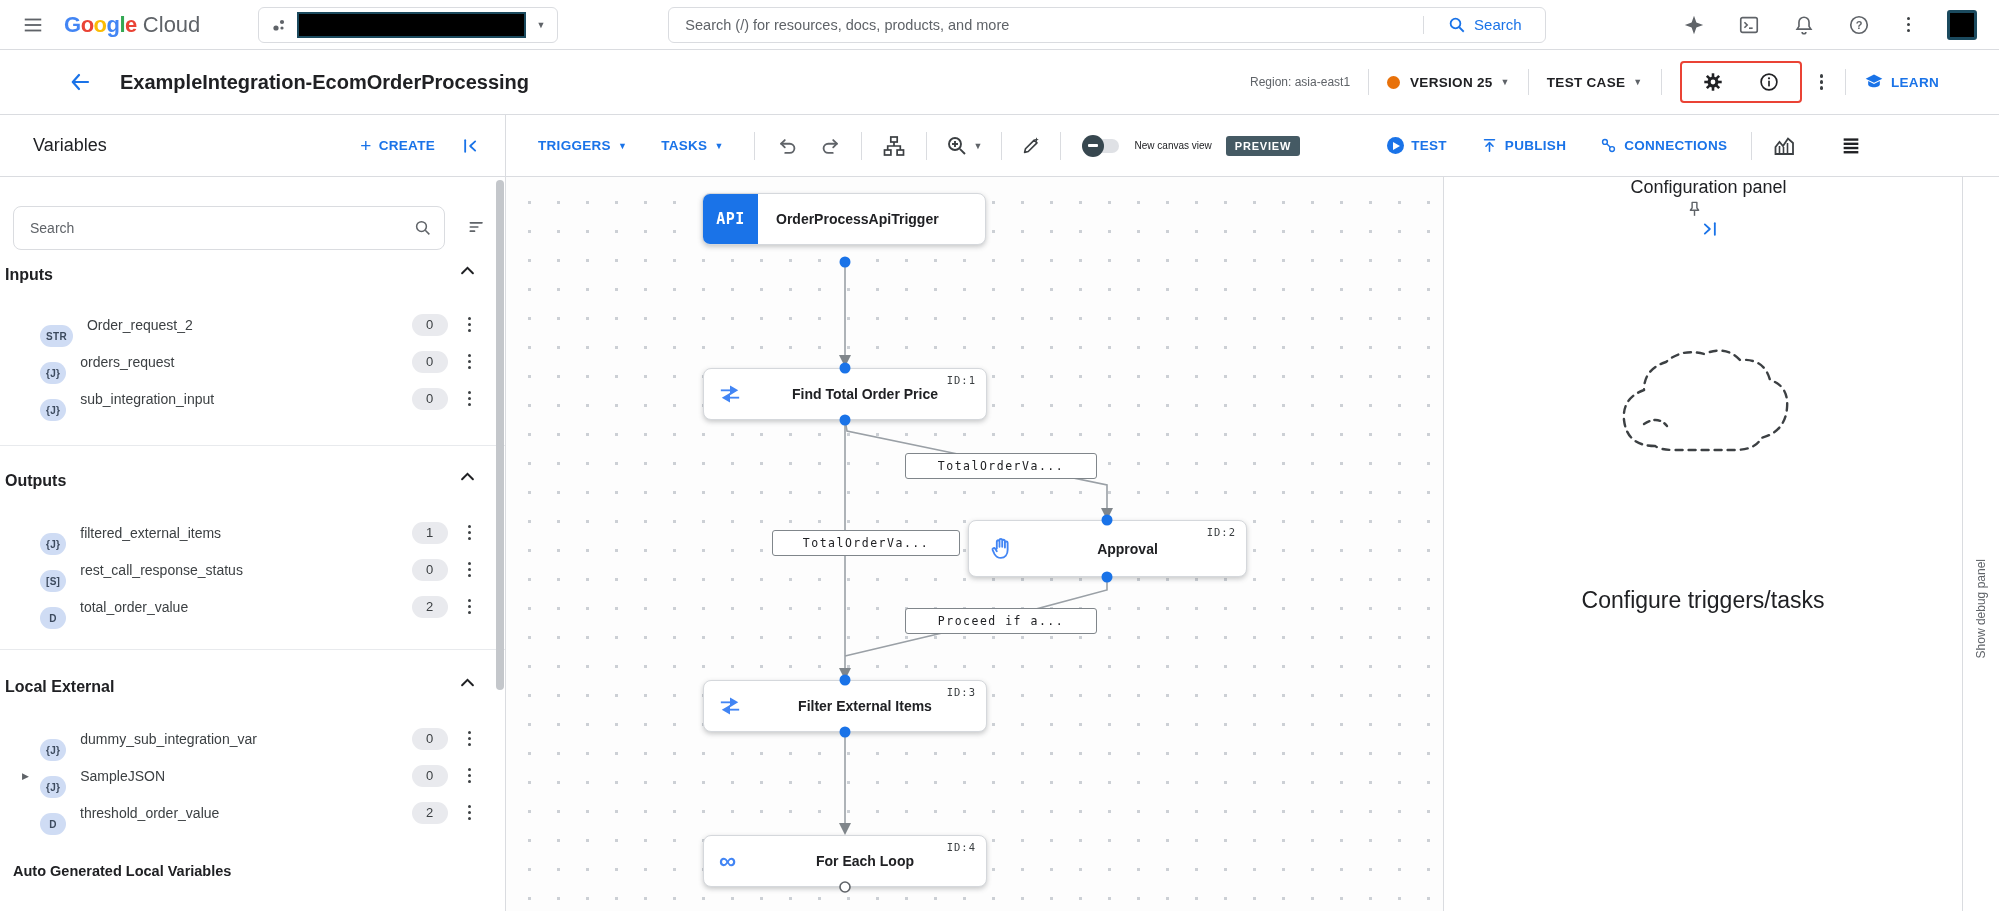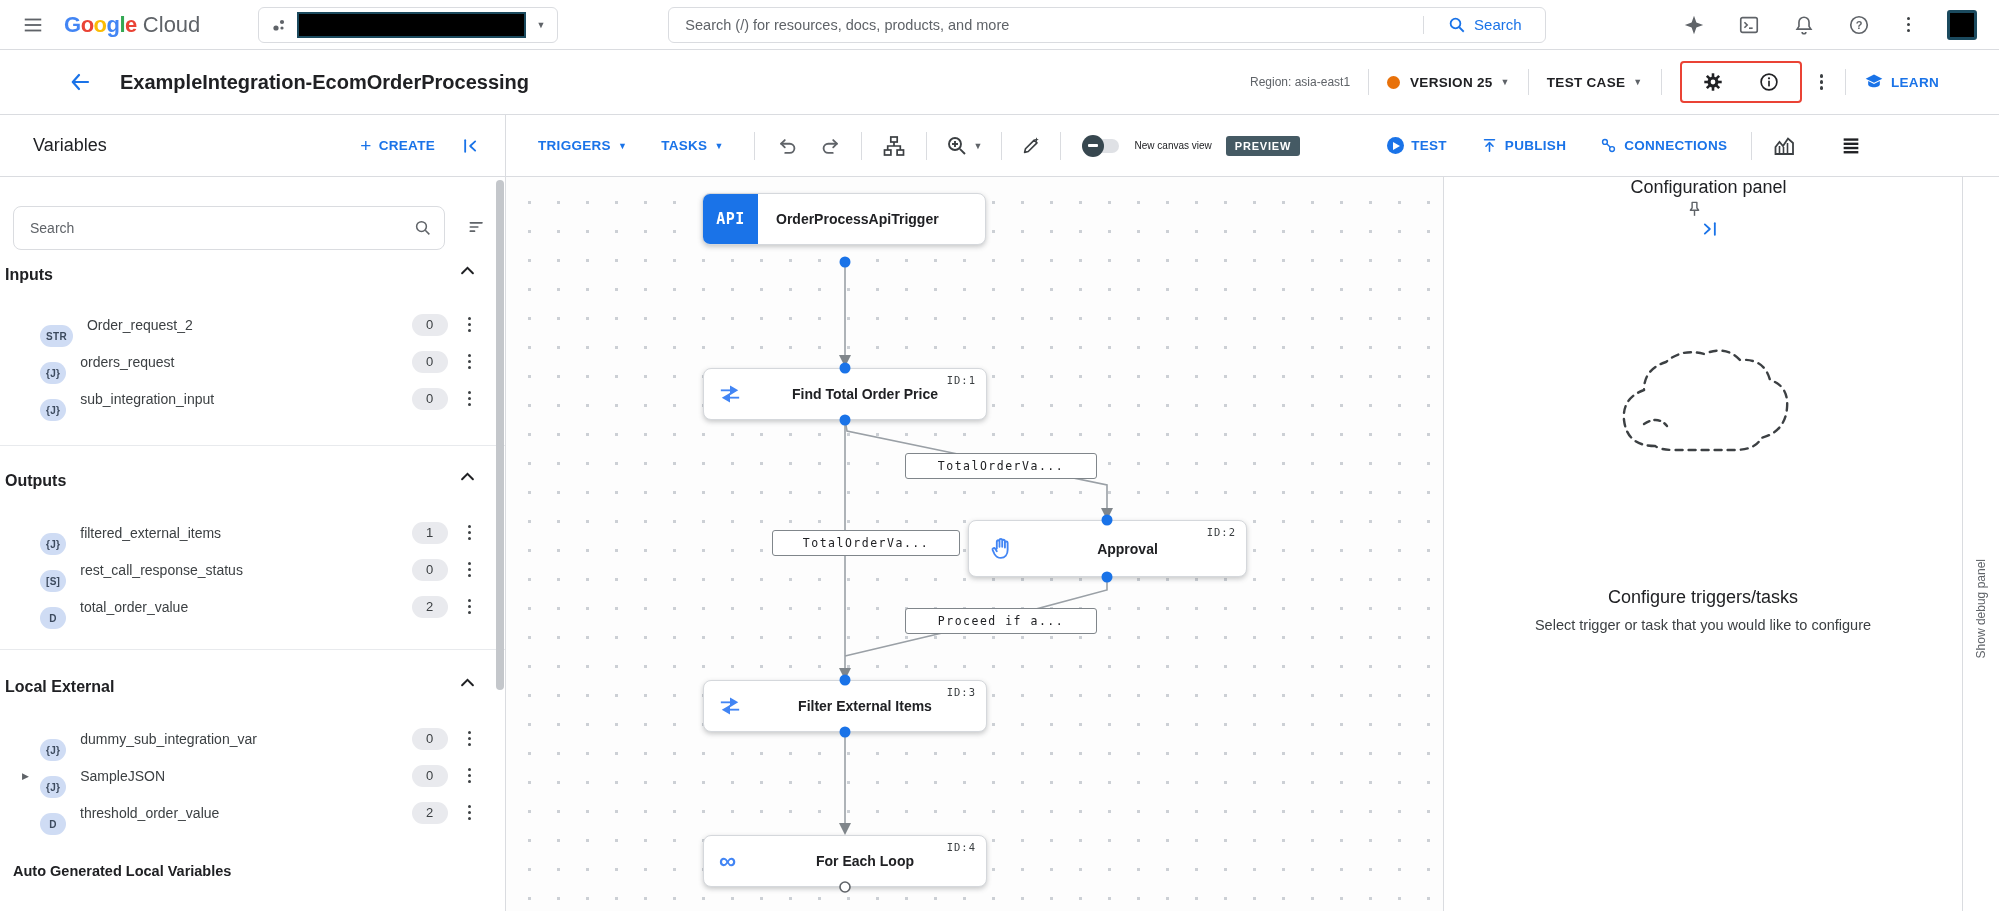--- a/index.html
+++ b/index.html
@@ -120,21 +120,21 @@
     display:flex; align-items:center; justify-content:center; font-family:"DejaVu Sans Mono",monospace;
     font-size:11.5px; letter-spacing:1.5px; color:#202124; z-index:3; cursor:pointer; white-space:nowrap; }
 
   
   .rpanel { position:absolute; left:1443px; top:177px; width:519px; height:734px; background:#fff;
     border-left:1px solid #dadce0; }
   .rp-hdr { display:flex; align-items:center; height:62px; padding:0 22px 0 33px;flex-direction:column; }
   .rp-hdr .t { font-size:18px; flex:1; }
   .rp-hdr .ic { cursor:pointer; }
   .rp-cloud { display:block; margin:104px auto 0; }
-  .rp-heading { text-align:center; font-size:18px; color:#202124; margin-top:126px; }
+  .rp-heading { text-align:center; font-size:23px; color:#202124; margin-top:126px; }
   .rp-sub { text-align:center; font-size:14.5px; color:#3c4043; margin-top:9px; }
 
   
   .dbgstrip { position:absolute; left:1962px; top:177px; width:37px; height:734px; background:#fff;
     border-left:1px solid #dadce0; cursor:pointer; }
   .dbgstrip span { position:absolute; top:382px; left:50%; transform:translateX(-50%) rotate(180deg);
     writing-mode:vertical-rl; font-size:12px; color:#5f6368; white-space:nowrap; }
 </style>
 </head>
 <body style="--accent: #1a73e8; --iconblue: #4285f4; --orange: #e8710a; --red: #ea4335; --preview: #455a64; --badge: #cfdcf4; --count: #e9eaee; --edge: #9aa0a6;">
@@ -649,18 +649,17 @@
           <line x1="19" y1="5" x2="19" y2="19"></line>
           <path d="M7 6.5 L13 12 L7 17.5"></path>
         </svg>
     </span>
   </div>
   <svg class="rp-cloud" width="180" height="118" viewBox="0 0 180 118" fill="none" stroke="#3c4043" stroke-width="2.4" stroke-dasharray="7 6" stroke-linecap="round">
     <path d="M42 103 Q14 103 11 77 Q9 55 31 47 Q31 26 53 19 Q69 5 91 11 Q113 2 127 17 Q151 15 157 37 Q176 43 174 65 Q172 89 148 95 Q143 107 121 107 L60 107 Q48 107 42 103 Z"></path>
     <path d="M31 81 Q45 72 54 83" stroke-dasharray="6 5"></path>
   </svg>
   <div class="rp-heading">Configure triggers/tasks</div>
-  <div class="rp-sub">Select trigger or task that you would like to configure</div>
 </aside>
 
 <div class="dbgstrip">
   <span>Show debug panel</span>
 </div>
 
 </body></html>

